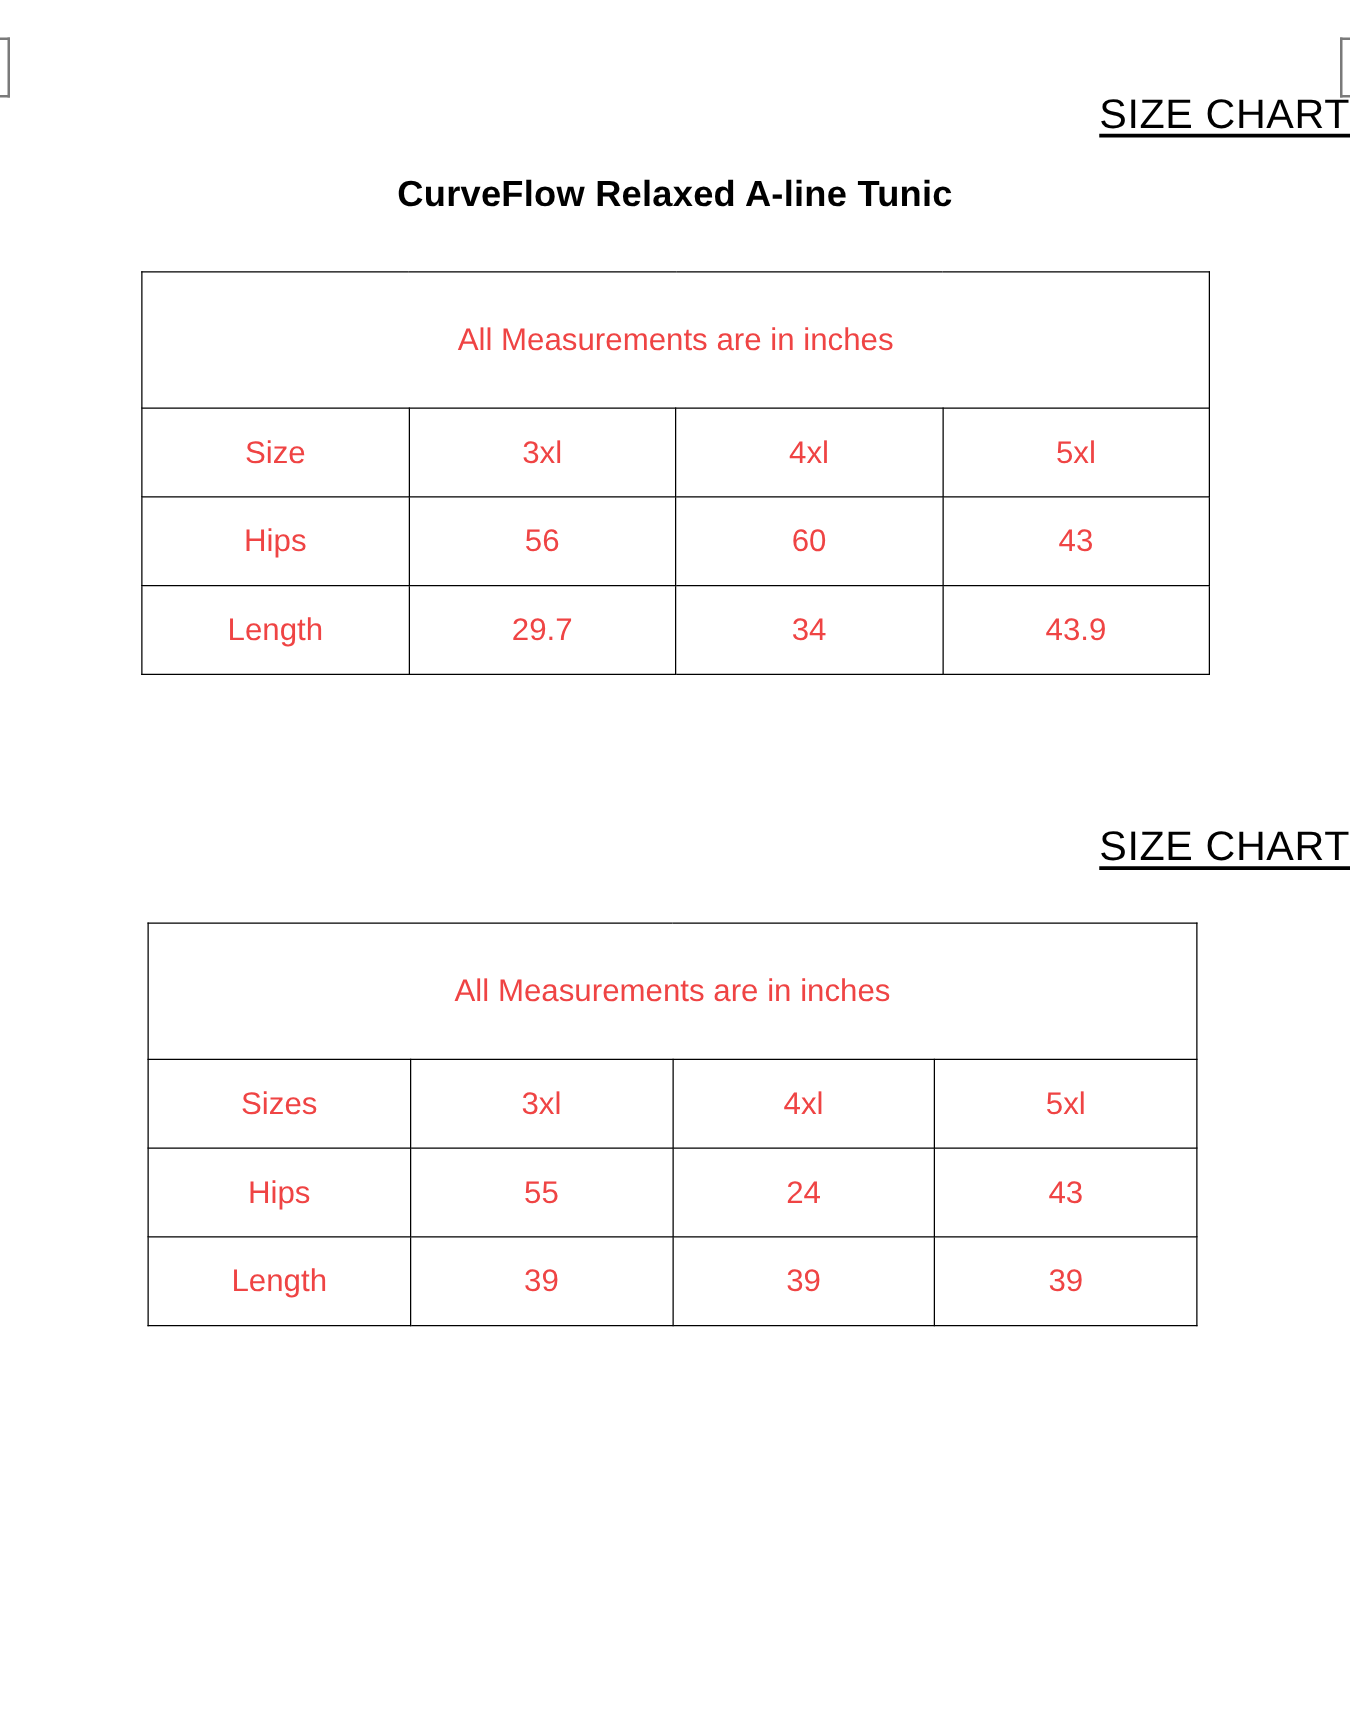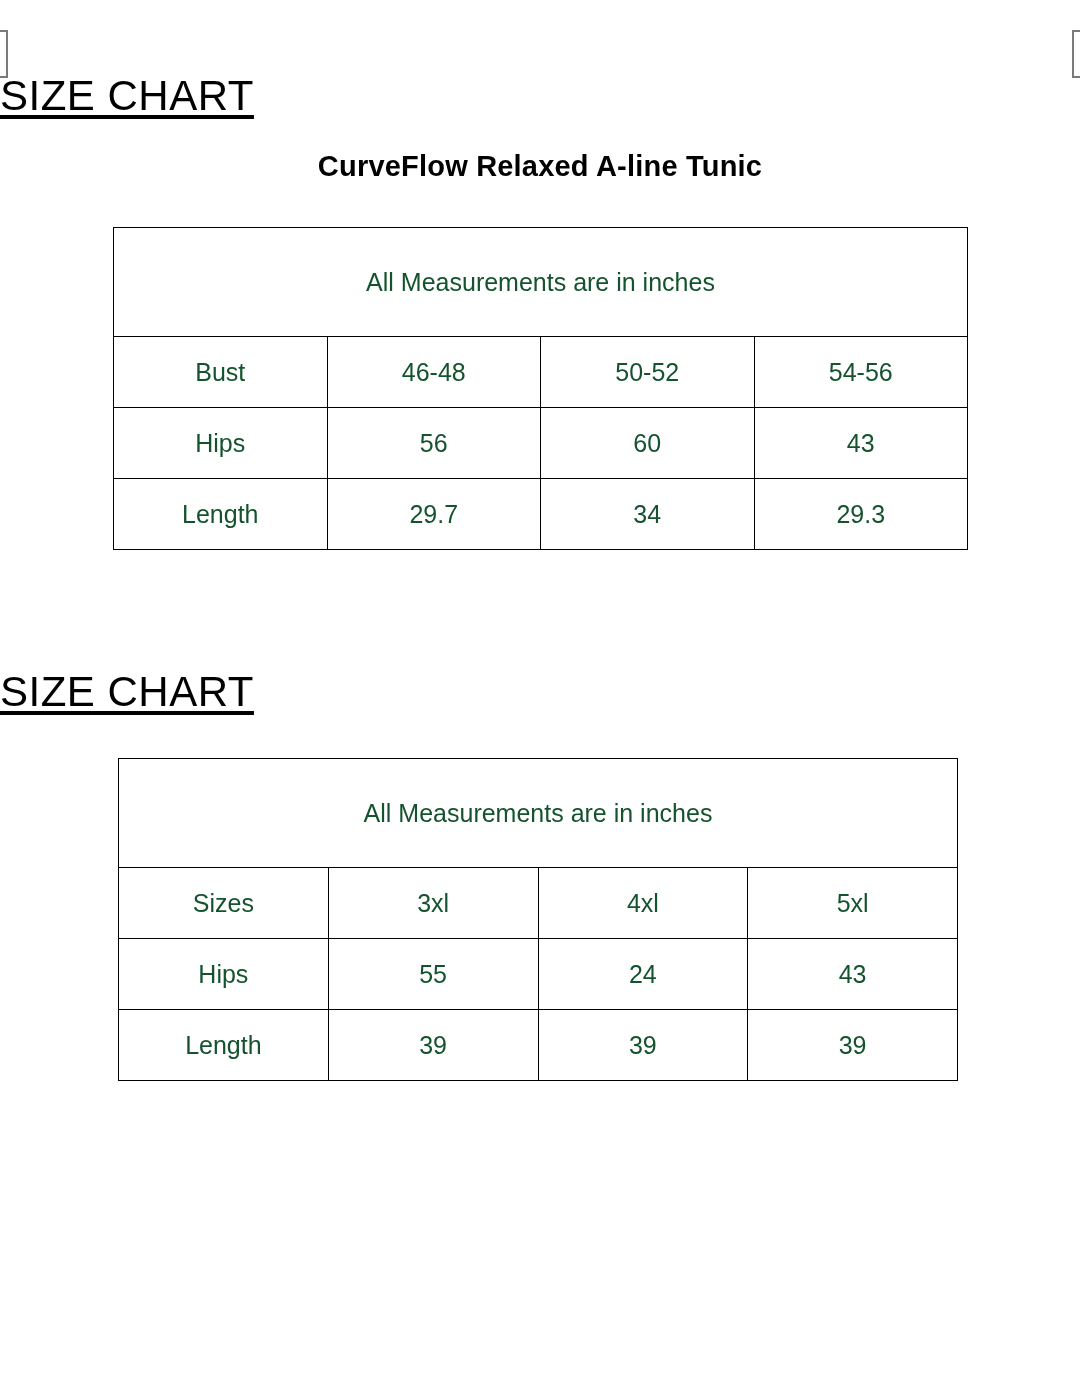--- a/index.html
+++ b/index.html
@@ -39,22 +39,22 @@
     width: 1080px;
     box-sizing: border-box;
     padding: 0;
   }
 
   .chart-block {
     width: 100%;
   }
 
   .chart-title {
-    text-align: left;
-    font-size: 42px;
+    text-align: right;
+    font-size: 33px;
     font-weight: 500;
     letter-spacing: 0.5px;
     text-decoration: underline;
     text-underline-offset: 5px;
   }
 
   .chart-subtitle {
     text-align: center;
     font-size: 29px;
     font-weight: 700;
@@ -65,21 +65,21 @@
     border-collapse: collapse;
     table-layout: fixed;
     background: #fff;
   }
 
   table.size-table td {
     border: 1px solid #000000;
     text-align: center;
     font-size: 25px;
     font-weight: 400;
-    color: #14532d;
+    color: #ef4444;
     padding: 0;
     vertical-align: middle;
   }
 
   table.size-table td.banner {
     font-size: 25px;
     height: 108px;
   }
 
   table.size-table td.cell {
@@ -114,36 +114,36 @@
 
   <div class="chart-block block1">
     <div class="chart-title">SIZE CHART</div>
     <div class="chart-subtitle">CurveFlow Relaxed A-line Tunic</div>
     <table class="size-table">
       <tbody>
         <tr>
           <td class="banner" colspan="4">All Measurements are in inches</td>
         </tr>
         <tr>
-          <td class="cell">Bust</td>
-          <td class="cell">46-48</td>
-          <td class="cell">50-52</td>
-          <td class="cell">54-56</td>
+          <td class="cell">Size</td>
+          <td class="cell">3xl</td>
+          <td class="cell">4xl</td>
+          <td class="cell">5xl</td>
         </tr>
         <tr>
           <td class="cell">Hips</td>
           <td class="cell">56</td>
           <td class="cell">60</td>
           <td class="cell">43</td>
         </tr>
         <tr>
           <td class="cell">Length</td>
           <td class="cell">29.7</td>
           <td class="cell">34</td>
-          <td class="cell">29.3</td>
+          <td class="cell">43.9</td>
         </tr>
       </tbody>
     </table>
   </div>
 
   <div class="chart-block block2">
     <div class="chart-title">SIZE CHART</div>
     <table class="size-table">
       <tbody>
         <tr>

